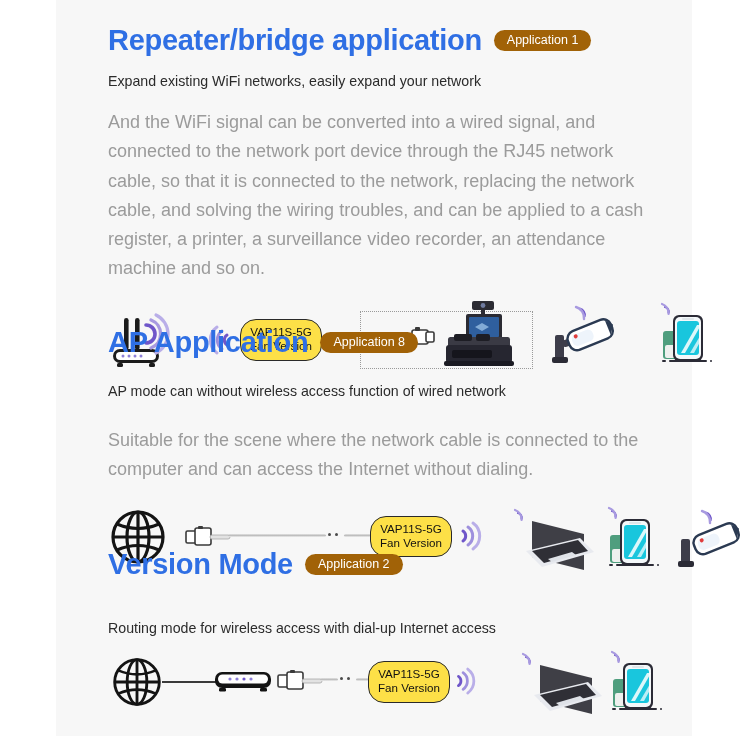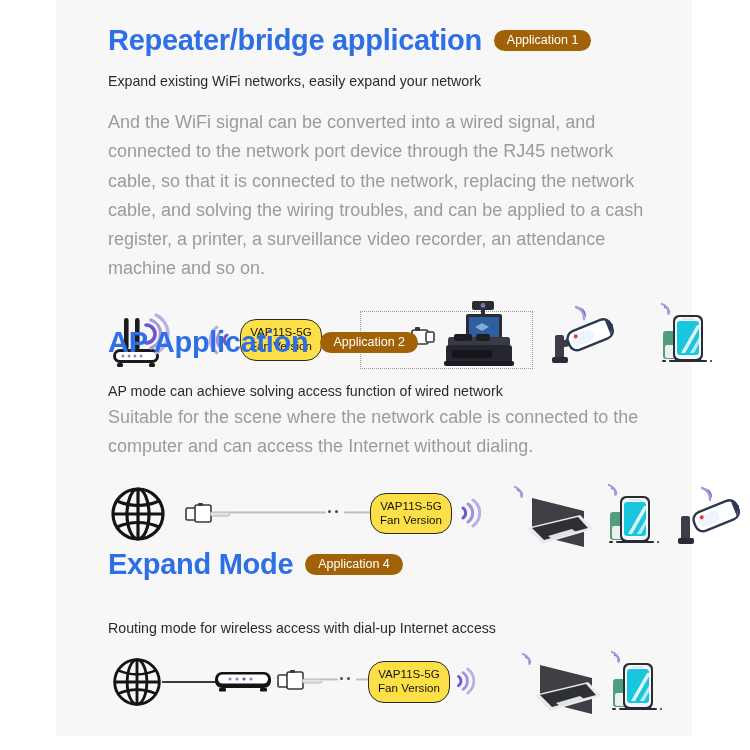--- a/index.html
+++ b/index.html
@@ -210,26 +210,26 @@
             <rect x="56" y="57" width="2" height="2" rx="1" fill="#2b2b36"></rect>
           </svg>
         </div>
       </div>
     </div>
 
     <div class="section" style="top:328px;">
 
       <div class="head-row">
         <div class="h-title h2-size">AP Application</div>
-        <div class="badge">Application 2</div>
-      </div>
-
-      <div class="lead" style="margin-top:24px;">AP mode can achieve solving access function of wired network</div>
-
-      <div class="body-txt" style="margin-top:1px;">Suitable for the scene where the network cable is connected to the computer and can access the Internet without dialing.</div>
+        <div class="badge">Application 8</div>
+      </div>
+
+      <div class="lead" style="margin-top:24px;">AP mode can without wireless access function of wired network</div>
+
+      <div class="body-txt" style="margin-top:24px;">Suitable for the scene where the network cable is connected to the computer and can access the Internet without dialing.</div>
 
       <div class="diagram" style="margin-top:14px;">
 
         <div class="node" style="left:54px; top:10px;">
           <svg width="56" height="56" viewBox="0 0 56 56">
             <circle cx="28" cy="28" r="25" fill="none" stroke="#141414" stroke-width="3.2"></circle>
             <ellipse cx="28" cy="28" rx="11" ry="25" fill="none" stroke="#141414" stroke-width="3.2"></ellipse>
             <line x1="3" y1="28" x2="53" y2="28" stroke="#141414" stroke-width="3.2"></line>
             <line x1="28" y1="3" x2="28" y2="53" stroke="#141414" stroke-width="3.2"></line>
             <path d="M7 15 Q28 24 49 15" fill="none" stroke="#141414" stroke-width="3"></path>
@@ -307,22 +307,22 @@
               <path d="M60 20 l6 7 l-6 9 z" fill="#2b3a52"></path>
             </g>
           </svg>
         </div>
       </div>
     </div>
 
     <div class="section" style="top:550px;">
 
       <div class="head-row">
-        <div class="h-title h3-size">Expand Mode</div>
-        <div class="badge">Application 4</div>
+        <div class="h-title h3-size">Version Mode</div>
+        <div class="badge">Application 2</div>
       </div>
 
       <div class="lead" style="margin-top:39px;">Routing mode for wireless access with dial-up Internet access</div>
 
 
       <div class="diagram" style="margin-top:10px;">
 
         <div class="node" style="left:56px; top:8px;">
           <svg width="50" height="50" viewBox="0 0 56 56">
             <circle cx="28" cy="28" r="25" fill="none" stroke="#141414" stroke-width="3.2"></circle>

